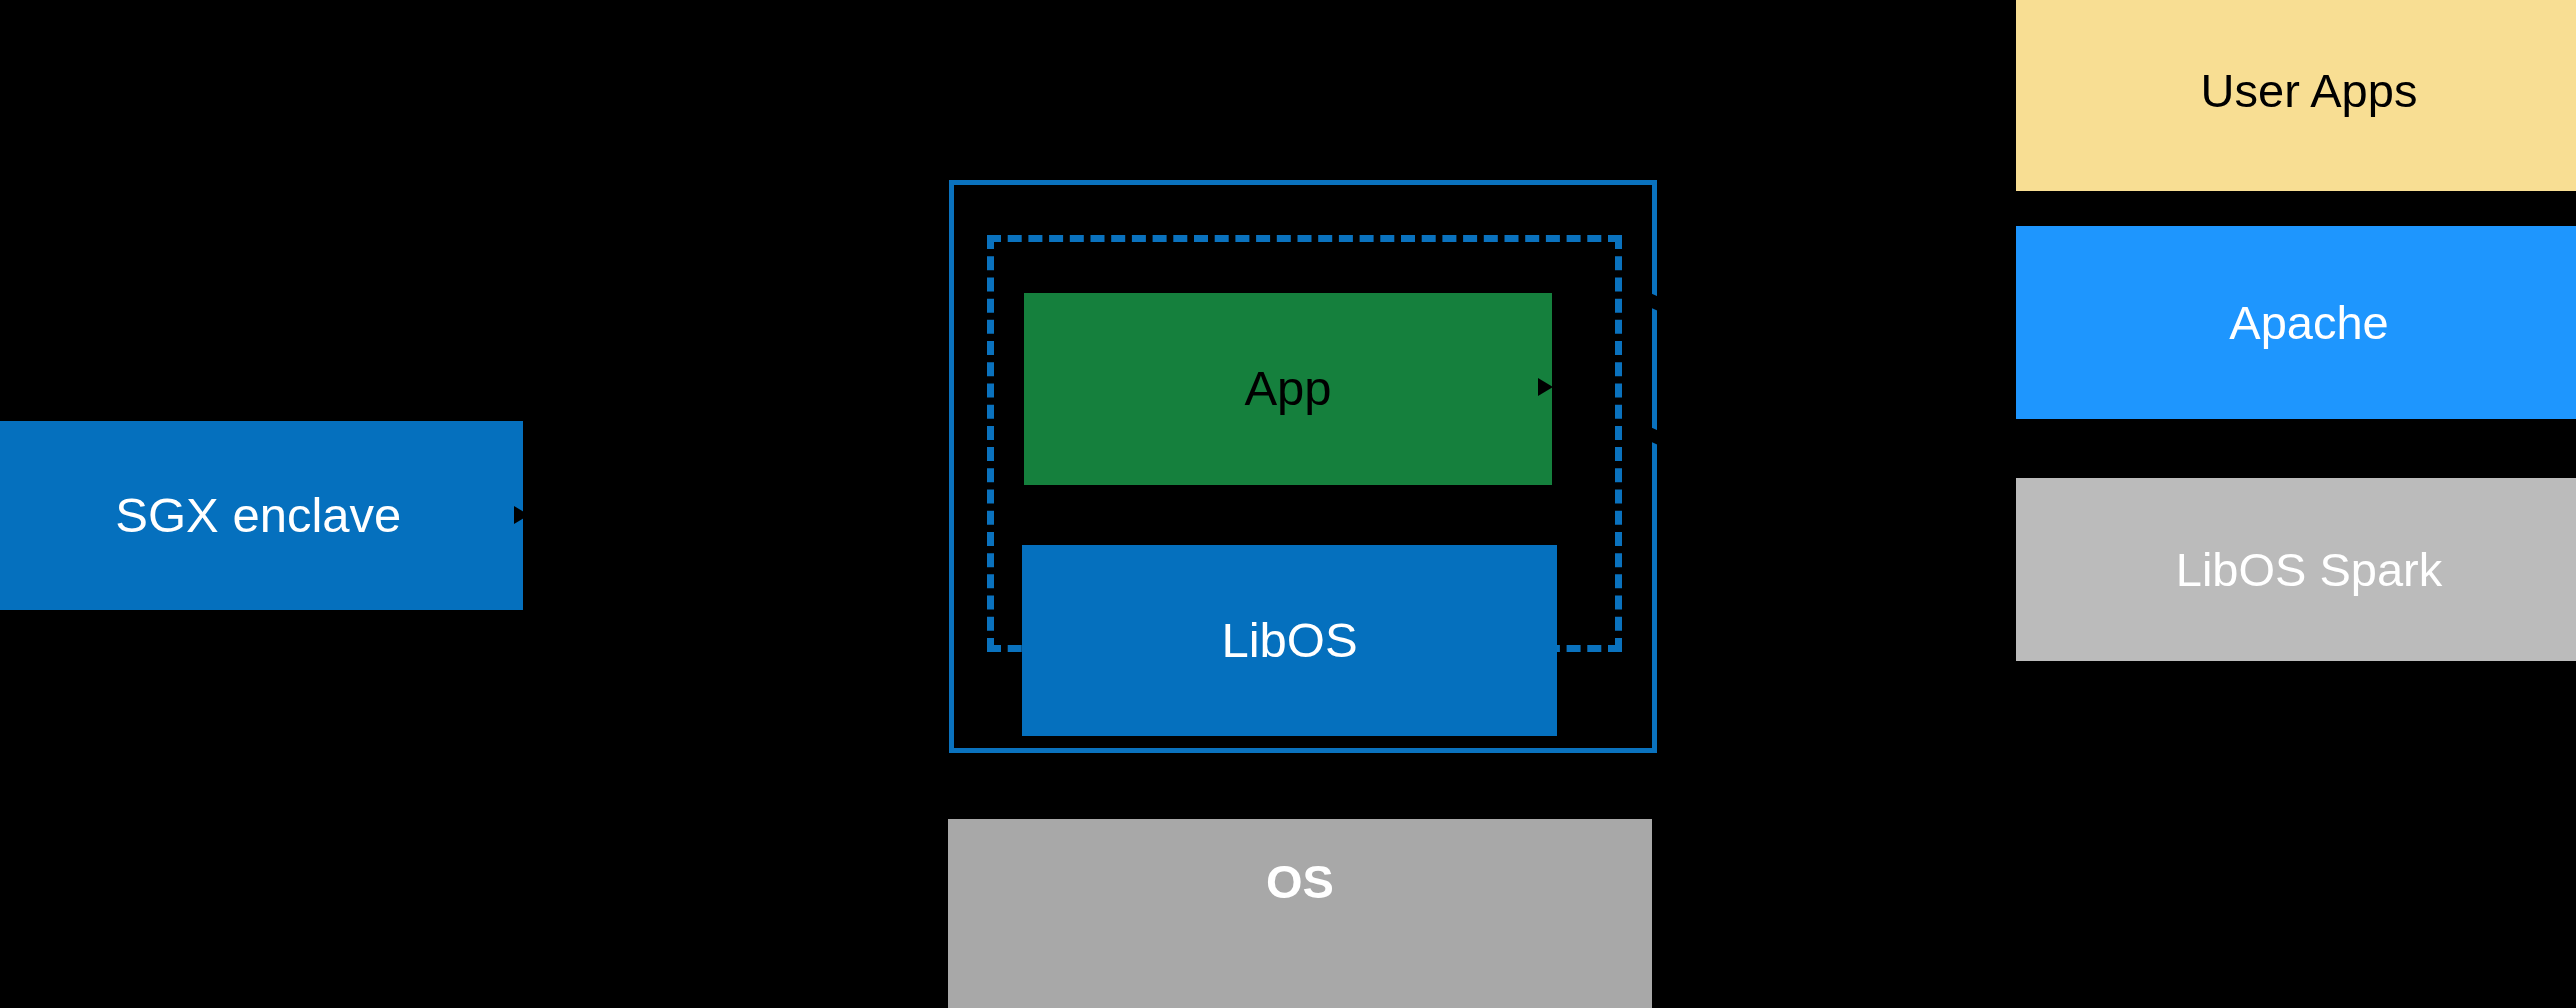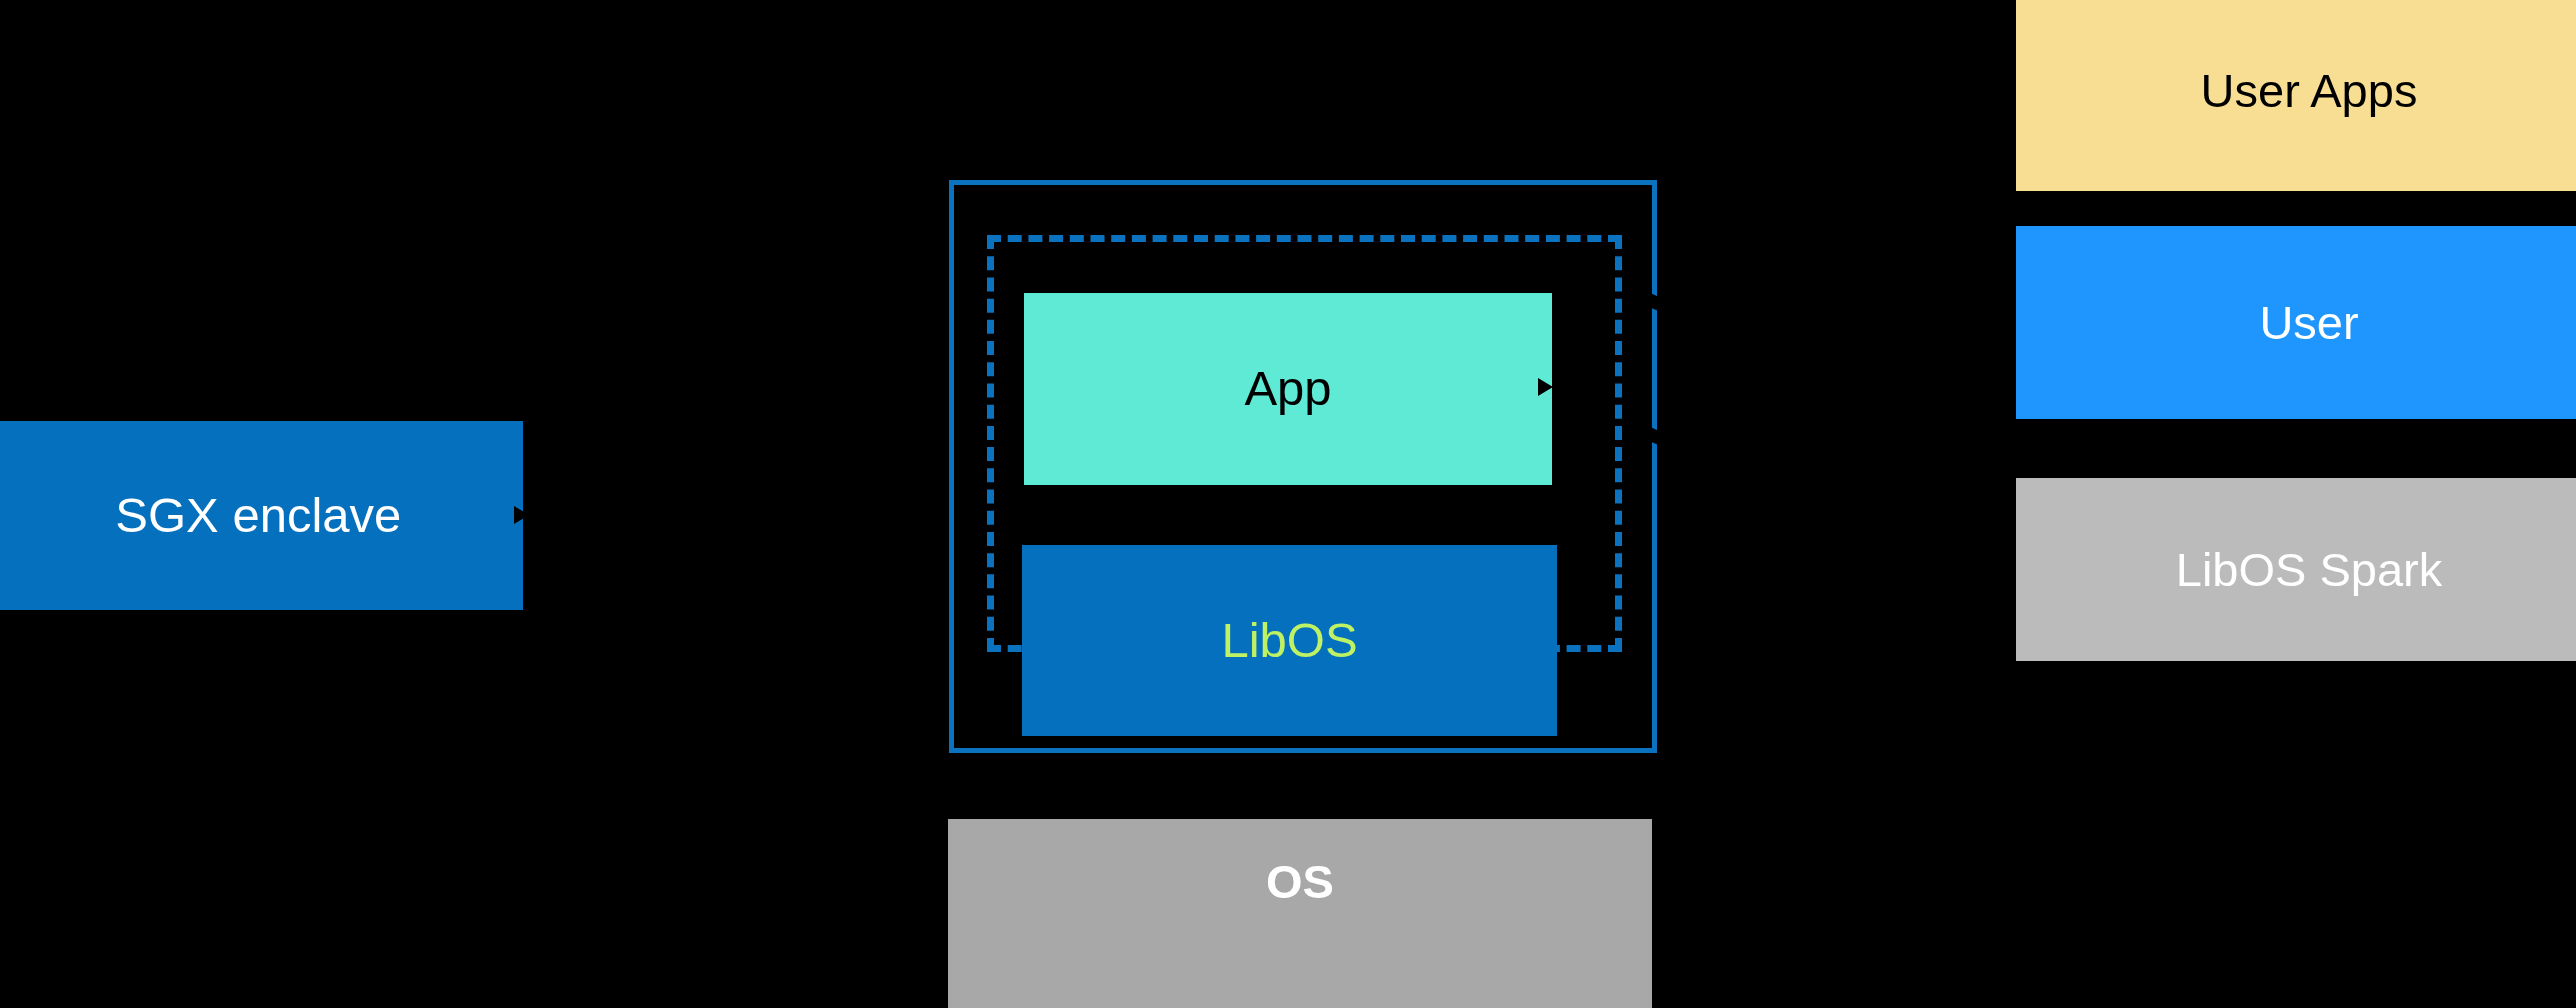--- a/index.html
+++ b/index.html
@@ -57,33 +57,33 @@
     border: 7.5px dashed #0A72BE;
     background: transparent;
   }
 
   
   #app-box {
     left: 1024px;
     top: 293px;
     width: 528px;
     height: 192px;
-    background: #5eead4;
+    background: #15803d;
     color: #000000;
     font-size: 49px;
   }
 
   
   #libos-box {
     left: 1022px;
     top: 545px;
     width: 535px;
     height: 191px;
     background: #0570BE;
-    color: #bef264;
+    color: #ffffff;
     font-size: 49px;
   }
 
   
   #os-box {
     left: 948px;
     top: 819px;
     width: 704px;
     height: 209px;
     background: #A8A8A8;
@@ -199,21 +199,21 @@
 
   <div class="box" id="os-box">
     <span>OS</span>
   </div>
 
   <div class="box" id="user-apps-box">
     <span>User Apps</span>
   </div>
 
   <div class="box" id="bigdl-box">
-    <span>User</span>
+    <span>Apache</span>
   </div>
 
   <div class="box" id="apache-spark-box">
     <span>LibOS Spark</span>
   </div>
 
 </div>
 
 
 </body></html>

